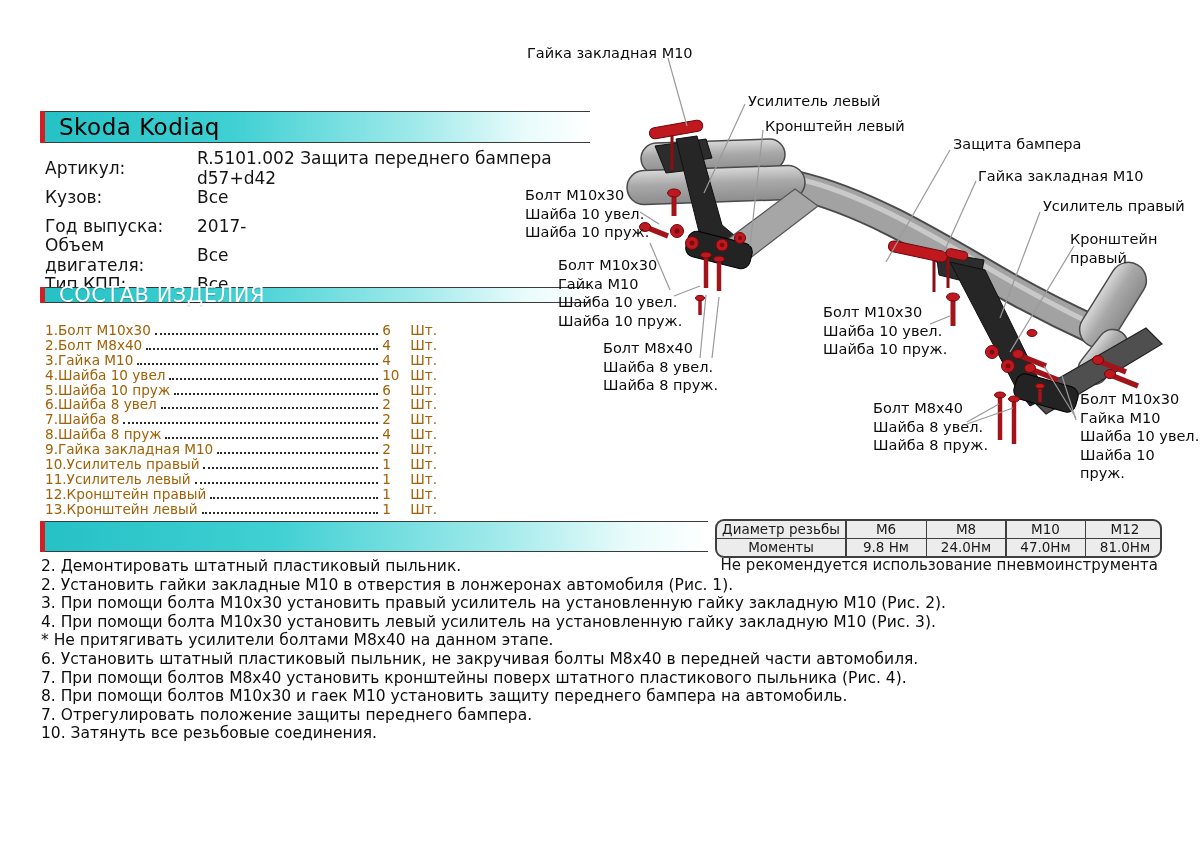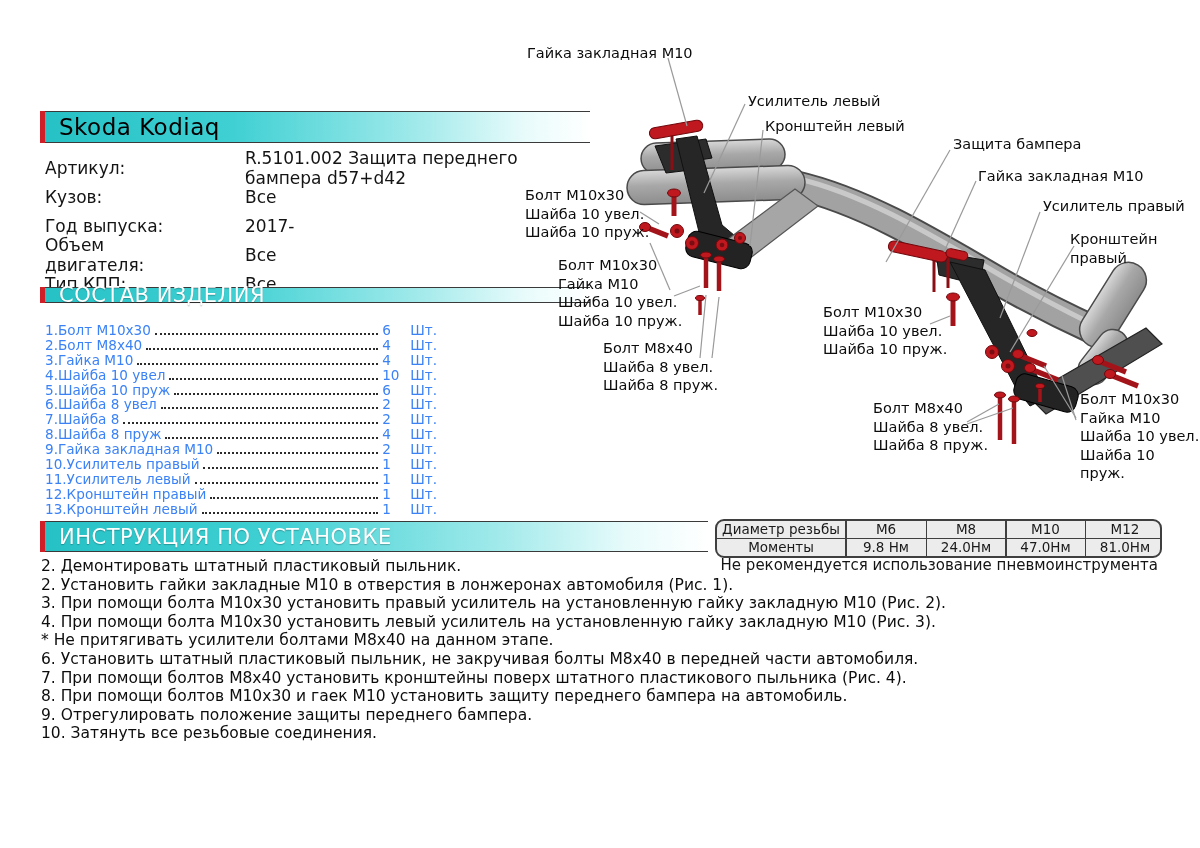--- a/index.html
+++ b/index.html
@@ -13,27 +13,27 @@
   .bar .bar-text { position:absolute; left:19px; top:0; bottom:0; display:flex; align-items:center;
                    font-weight:normal; letter-spacing:0.5px; }
   .title-bar { left:40px; top:111px; width:550px; height:32px; }
   .title-bar .bar-text { font-size:23px; color:#000; }
   .sostav-bar { left:40px; top:287px; width:550px; height:16px; }
   .instr-bar  { left:40px; top:521px; width:668px; height:31px; }
   .section-title { font-size:21px; color:#fff; text-shadow:0 1px 1px rgba(0,0,0,0.25); }
 
   
   .specs { position:absolute; left:45px; top:153px; width:545px; }
-  .spec-row { display:flex; height:29px; align-items:center; font-size:17px; color:#141414;gap:48px; }
+  .spec-row { display:flex; height:29px; align-items:center; font-size:17px; color:#141414; }
   .spec-label { width:152px; flex:0 0 152px; }
   .spec-value { flex:1; }
 
   
   .parts { position:absolute; left:45px; top:322px; width:392px; }
-  .part-row { display:flex; align-items:baseline; height:14.9px; font-size:13.6px; color:#3b82f6; white-space:nowrap; }
+  .part-row { display:flex; align-items:baseline; height:14.9px; font-size:13.6px; color:#a16207; white-space:nowrap; }
   .part-name { flex:0 0 auto; }
   .leader { flex:1 1 auto; border-bottom:2px dotted #2b2b2b; margin:0 4px 3px 4px; min-width:8px; }
   .part-qty { flex:0 0 24px; text-align:left; }
   .part-unit { flex:0 0 auto; margin-left:4px; }
 
   
   .tq-table { position:absolute; left:715px; top:519px; width:447px; border:2px solid #3f3f3f; border-radius:9px;
               overflow:hidden; display:grid; grid-template-columns:128px 79px 78px 78px 78px; background:#3f3f3f; grid-gap:1.5px; }
   .tq-cell { background:#ececec; font-size:13.5px; color:#1a1a1a; text-align:center; height:16.5px; line-height:16.5px; }
   .note { position:absolute; left:700px; top:556px; width:458px; text-align:right; font-size:15px; color:#141414; }
@@ -174,21 +174,20 @@
     <div class="part-row">
         <span class="part-name">13.Кронштейн левый</span>
         <span class="leader"></span>
         <span class="part-qty">1</span>
         <span class="part-unit">Шт.</span>
       </div>
   </div>
 
   <div class="bar instr-bar">
     <div class="red-stripe"></div>
-    <div class="bar-text section-title">ИНСТРУКЦИЯ ПО УСТАНОВКЕ</div>
   </div>
 
   <div class="tq-table">
     <div class="tq-cell">Диаметр резьбы</div>
     <div class="tq-cell">М6</div>
     <div class="tq-cell">М8</div>
     <div class="tq-cell">М10</div>
     <div class="tq-cell">М12</div>
     <div class="tq-cell">Моменты затяжки</div>
     <div class="tq-cell">9.8 Нм</div>
@@ -200,21 +199,21 @@
 
   <div class="instructions">
     <div class="instr-line">2. Демонтировать штатный пластиковый пыльник.</div>
     <div class="instr-line">2. Установить гайки закладные М10 в отверстия в лонжеронах автомобиля (Рис. 1).</div>
     <div class="instr-line">3. При помощи болта М10х30 установить правый усилитель на установленную гайку закладную М10 (Рис. 2).</div>
     <div class="instr-line">4. При помощи болта М10х30 установить левый усилитель на установленную гайку закладную М10 (Рис. 3).</div>
     <div class="instr-line">* Не притягивать усилители болтами М8х40 на данном этапе.</div>
     <div class="instr-line">6. Установить штатный пластиковый пыльник, не закручивая болты М8х40 в передней части автомобиля.</div>
     <div class="instr-line">7. При помощи болтов М8х40 установить кронштейны поверх штатного пластикового пыльника (Рис. 4).</div>
     <div class="instr-line">8. При помощи болтов М10х30 и гаек М10 установить защиту переднего бампера на автомобиль.</div>
-    <div class="instr-line">9. Отрегулировать положение защиты переднего бампера.</div>
+    <div class="instr-line">7. Отрегулировать положение защиты переднего бампера.</div>
     <div class="instr-line">10. Затянуть все резьбовые соединения.</div>
   </div>
 
   <div class="diagram">
     <svg width="700" height="490" viewBox="500 30 700 490">
       <defs>
         <linearGradient id="tubeGrad" x1="0" y1="0" x2="0" y2="1">
           <stop offset="0" stop-color="#d8d8d8"></stop>
           <stop offset="0.45" stop-color="#a8a8a8"></stop>
           <stop offset="1" stop-color="#8d8d8d"></stop>

